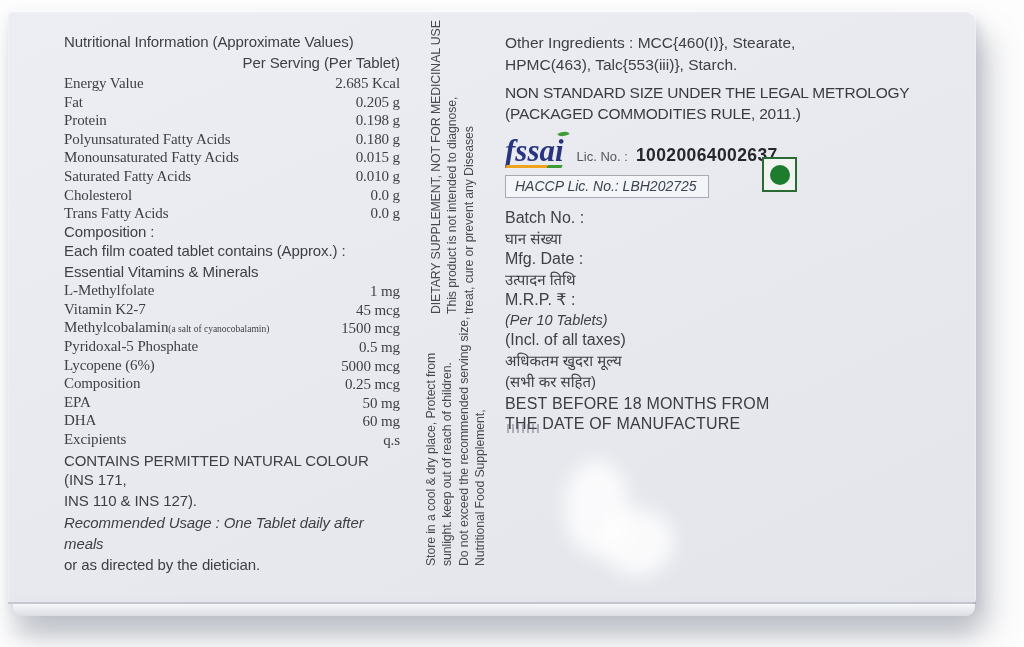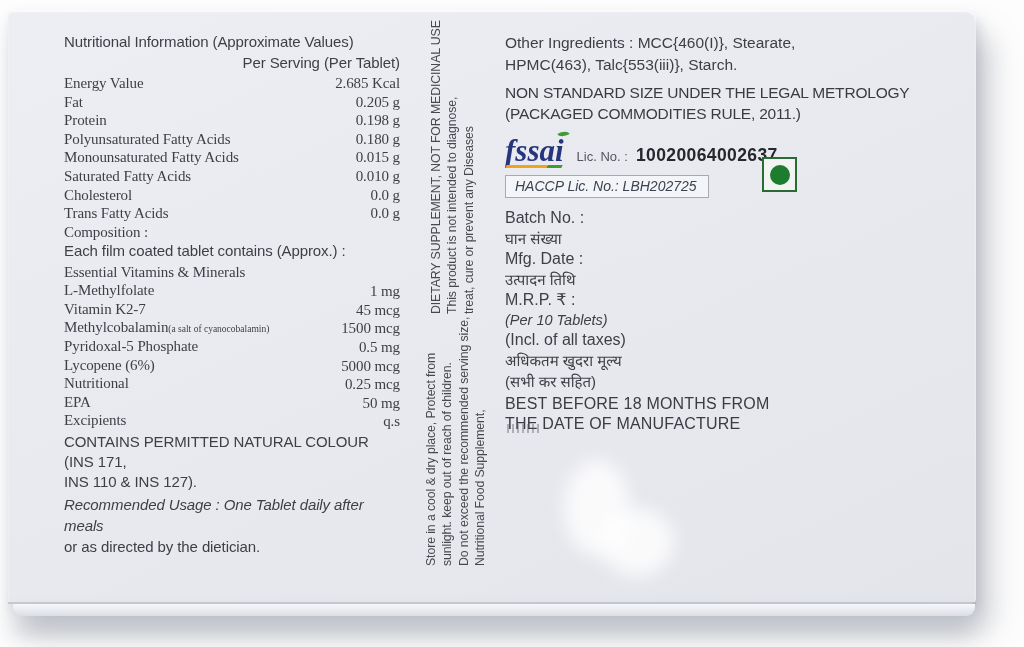--- a/index.html
+++ b/index.html
@@ -23,21 +23,21 @@
 
   
   .nutrition{position:absolute;left:56px;top:21px;width:336px;font-size:15px;
     line-height:18.6px;letter-spacing:-.1px;}
   .nut-title{line-height:21px;}
   .nut-colhead{text-align:right;line-height:22px;}
   .nut-row{display:flex;justify-content:space-between;align-items:center;height:18.6px;font-family:Liberation Serif, serif;}
   .nut-name{white-space:nowrap;}
   .nut-note{font-size:9.5px;letter-spacing:0;}
   .nut-val{white-space:nowrap;}
-  .nut-heading{height:19.5px;font-family:Liberation Serif, serif;}
+  .nut-heading{height:19.5px;}
   .nut-sub{height:20.5px;}
   .nut-para{line-height:19.5px;margin-top:1px;}
   .nut-para2{line-height:21px;margin-top:2px;font-style:italic;}
 
   
   .vwrap{position:absolute;}
   .vinner{position:absolute;left:50%;top:50%;
     transform:translate(-50%,-50%) rotate(-90deg);white-space:nowrap;
     font-size:12.3px;line-height:16.3px;color:#46484e;letter-spacing:-.1px;}
   .vgroup1{left:414px;top:52px;width:60px;height:252px;}
@@ -161,29 +161,33 @@
             <span class="nut-val">0.5 mg</span>
           </div>
 
           <div class="nut-row">
             <span class="nut-name"><span>Lycopene (6%)</span><span class="nut-note"></span></span>
             <span class="nut-val">5000 mcg</span>
           </div>
 
 
           <div class="nut-row">
-            <span class="nut-name"><span>Nutritional</span><span class="nut-note"></span></span>
+            <span class="nut-name"><span>Composition</span><span class="nut-note"></span></span>
             <span class="nut-val">0.25 mcg</span>
           </div>
 
           <div class="nut-row">
             <span class="nut-name"><span>EPA</span><span class="nut-note"></span></span>
             <span class="nut-val">50 mg</span>
           </div>
 
+          <div class="nut-row">
+            <span class="nut-name"><span>DHA</span><span class="nut-note"></span></span>
+            <span class="nut-val">60 mg</span>
+          </div>
 
           <div class="nut-row">
             <span class="nut-name"><span>Excipients</span><span class="nut-note"></span></span>
             <span class="nut-val">q.s</span>
           </div>
         </div>
 
       <div class="nut-para">CONTAINS PERMITTED NATURAL COLOUR (INS 171,</div>
       <div class="nut-para">INS 110 &amp; INS 127).</div>
       <div class="nut-para2">Recommended Usage : One Tablet daily after meals</div>

